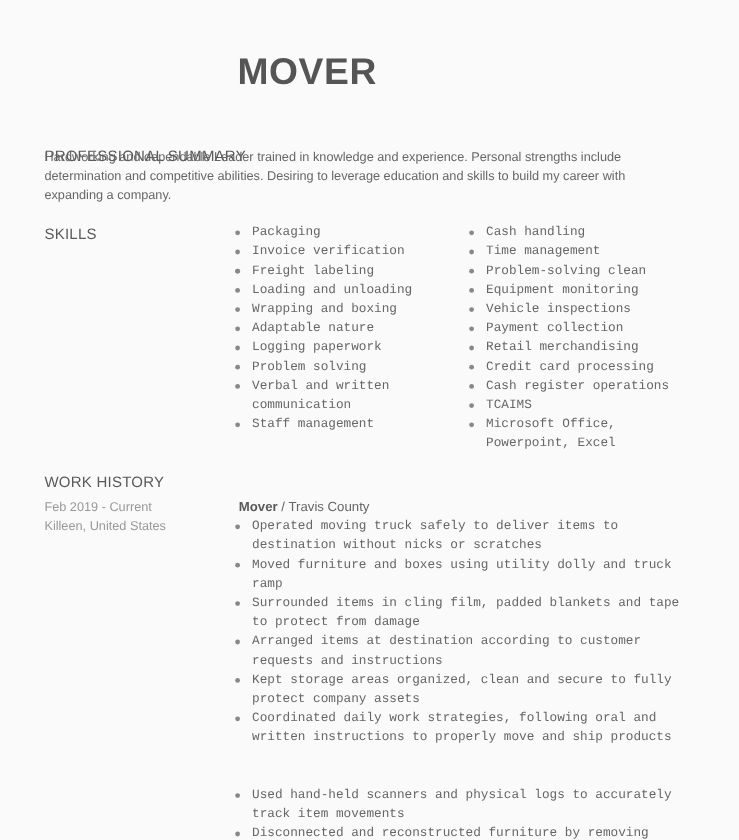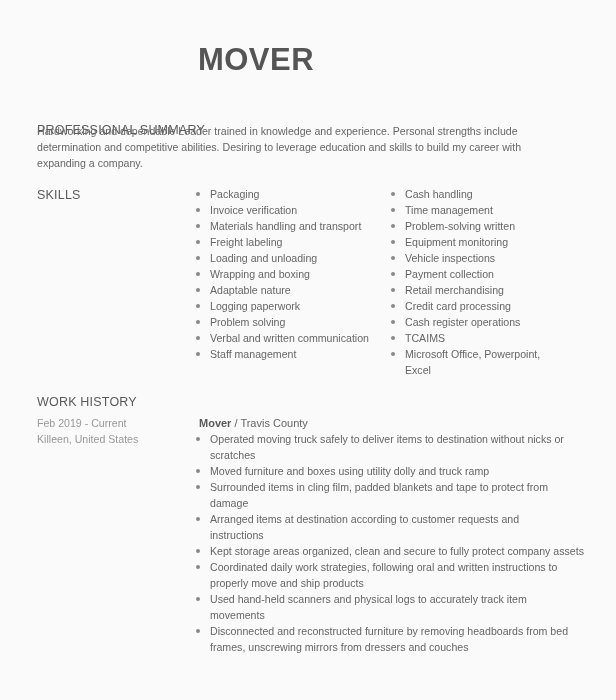--- a/index.html
+++ b/index.html
@@ -47,20 +47,21 @@
       top: 123px;
       width: 510px;
       font-size: 10.6px;
       line-height: 16px;
       color: #666666;
     }
     ul.bullets {
       list-style: none;
       margin: 0;
       padding: 0;
+      font-family: Liberation Mono, monospace;
     }
     ul.bullets li {
       position: relative;
       padding-left: 16px;
       font-size: 10.6px;
       line-height: 16px;
       color: #666666;
     }
     ul.bullets li .dot {
       position: absolute;
@@ -119,35 +120,35 @@
   <div class="title">MOVER</div>
 
   <div class="section-heading" style="top:102px;margin-top:20px;">PROFESSIONAL SUMMARY</div>
   <div class="summary-text">Hardworking and dependable Leader trained in knowledge and experience. Personal strengths include determination and competitive abilities. Desiring to leverage education and skills to build my career with expanding a company.</div>
 
   <div class="section-heading" style="top:187px;">SKILLS</div>
 
   <ul class="bullets skills-col1">
     <li><span class="dot"></span><span>Packaging</span></li>
     <li><span class="dot"></span><span>Invoice verification</span></li>
-    <li><span class="dot"></span><span>Materials handling and transport</span></li>
+    <li><span class="dot"></span></li>
     <li><span class="dot"></span><span>Freight labeling</span></li>
     <li><span class="dot"></span><span>Loading and unloading</span></li>
     <li><span class="dot"></span><span>Wrapping and boxing</span></li>
     <li><span class="dot"></span><span>Adaptable nature</span></li>
     <li><span class="dot"></span><span>Logging paperwork</span></li>
     <li><span class="dot"></span><span>Problem solving</span></li>
     <li><span class="dot"></span><span>Verbal and written communication</span></li>
     <li><span class="dot"></span><span>Staff management</span></li>
   </ul>
 
   <ul class="bullets skills-col2">
     <li><span class="dot"></span><span>Cash handling</span></li>
     <li><span class="dot"></span><span>Time management</span></li>
-    <li><span class="dot"></span><span>Problem-solving written</span></li>
+    <li><span class="dot"></span><span>Problem-solving clean</span></li>
     <li><span class="dot"></span><span>Equipment monitoring</span></li>
     <li><span class="dot"></span><span>Vehicle inspections</span></li>
     <li><span class="dot"></span><span>Payment collection</span></li>
     <li><span class="dot"></span><span>Retail merchandising</span></li>
     <li><span class="dot"></span><span>Credit card processing</span></li>
     <li><span class="dot"></span><span>Cash register operations</span></li>
     <li><span class="dot"></span><span>TCAIMS</span></li>
     <li style="width:150px;"><span class="dot"></span><span>Microsoft Office, Powerpoint, Excel</span></li>
   </ul>
 
@@ -162,17 +163,17 @@
     <span class="role">Mover</span><span style="white-space:pre;"> / </span><span>Travis County</span>
   </div>
 
   <ul class="bullets job-bullets">
     <li><span class="dot"></span><span>Operated moving truck safely to deliver items to destination without nicks or scratches</span></li>
     <li><span class="dot"></span><span>Moved furniture and boxes using utility dolly and truck ramp</span></li>
     <li style="width:360px;"><span class="dot"></span><span>Surrounded items in cling film, padded blankets and tape to protect from damage</span></li>
     <li style="width:350px;"><span class="dot"></span><span>Arranged items at destination according to customer requests and instructions</span></li>
     <li style="width:375px;"><span class="dot"></span><span>Kept storage areas organized, clean and secure to fully protect company assets</span></li>
     <li><span class="dot"></span><span>Coordinated daily work strategies, following oral and written instructions to properly move and ship products</span></li>
-    <li style="width:360px;"><span class="dot"></span><span>Used hand-held scanners and physical logs to accurately track item movements</span></li>
+    <li style="width:360px;margin-top:32px;"><span class="dot"></span><span>Used hand-held scanners and physical logs to accurately track item movements</span></li>
     <li style="width:375px;"><span class="dot"></span><span>Disconnected and reconstructed furniture by removing headboards from bed frames, unscrewing mirrors from dressers and couches</span></li>
   </ul>
 
 </div>
 
 </body></html>

